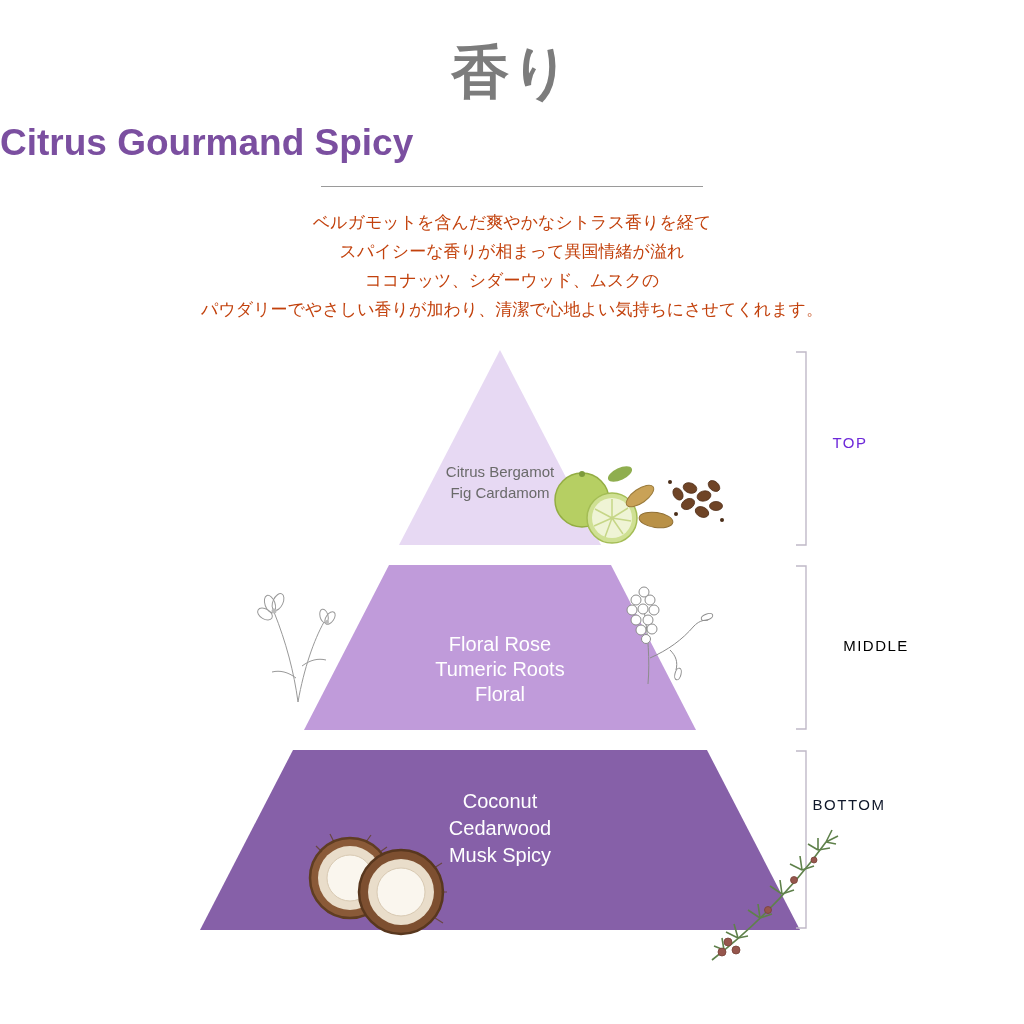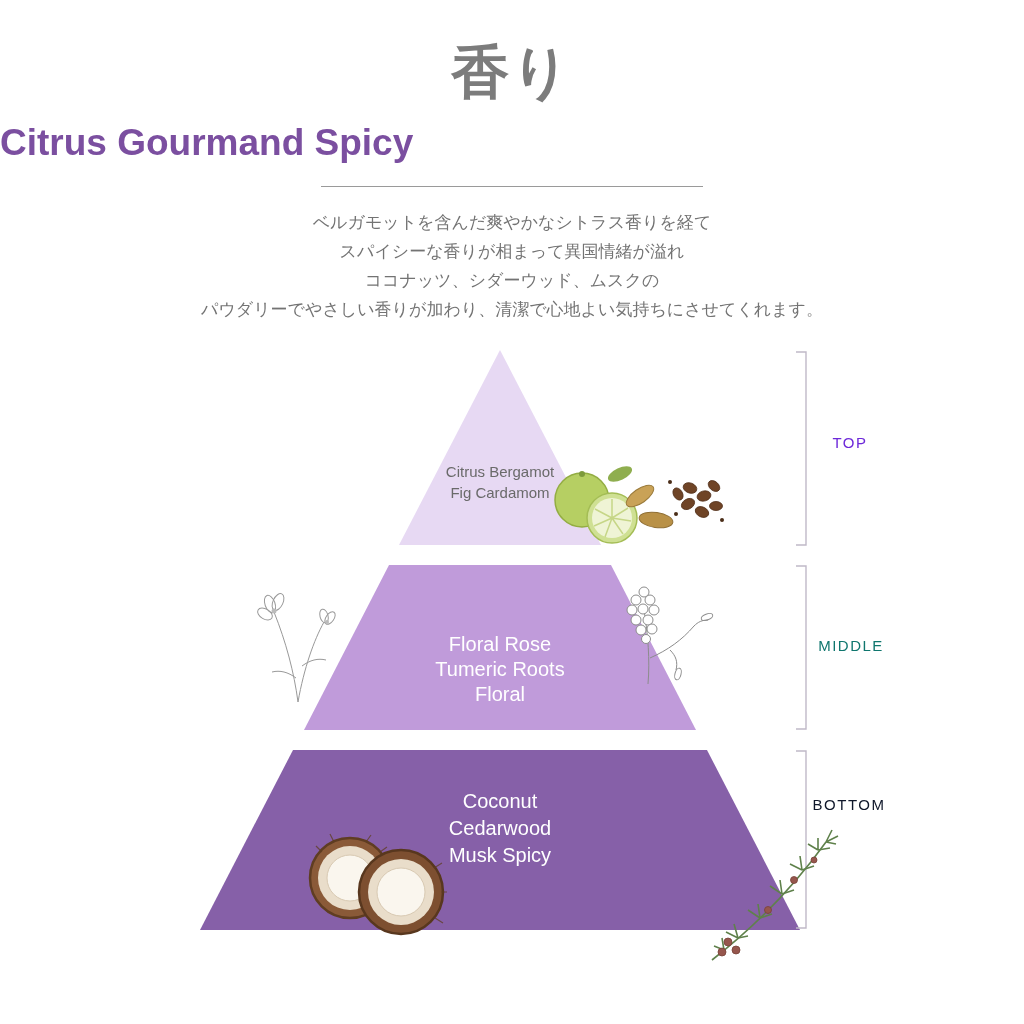--- a/index.html
+++ b/index.html
@@ -44,21 +44,21 @@
     background: #9a9a9a;
   }
 
   .description {
     position: absolute;
     top: 208px; left: 0;
     width: 100%;
     text-align: center;
     font-size: 17px;
     line-height: 29px;
-    color: #737373;
+    color: #c2410c;
   }
 
   .pyramid-svg, .illus {
     position: absolute;
   }
   .pyramid-svg { top: 0; left: 0; }
 
   .notes {
     position: absolute;
     left: 0;
@@ -85,21 +85,21 @@
   }
 
   .bracket-label {
     position: absolute;
     transform: translateX(-50%);
     font-size: 15px;
     letter-spacing: 1.5px;
     font-weight: 400;
   }
   .bracket-label-top    { top: 434px; left: 850px; color: #6d28d9; }
-  .bracket-label-middle { top: 637px; left: 851px; color: #0f766e; }
+  .bracket-label-middle { top: 637px; left: 876px; color: #000000; }
   .bracket-label-bottom { top: 796px; left: 849px; color: #0f172a; }
 
   .illus-bergamot { left: 548px; top: 460px; }
   .illus-cardamom { left: 618px; top: 466px; }
   .illus-flower   { left: 250px; top: 588px; }
   .illus-sprig    { left: 610px; top: 580px; }
   .illus-coconut  { left: 302px; top: 828px; }
   .illus-cedar    { left: 698px; top: 812px; }
 </style>
 </head>

